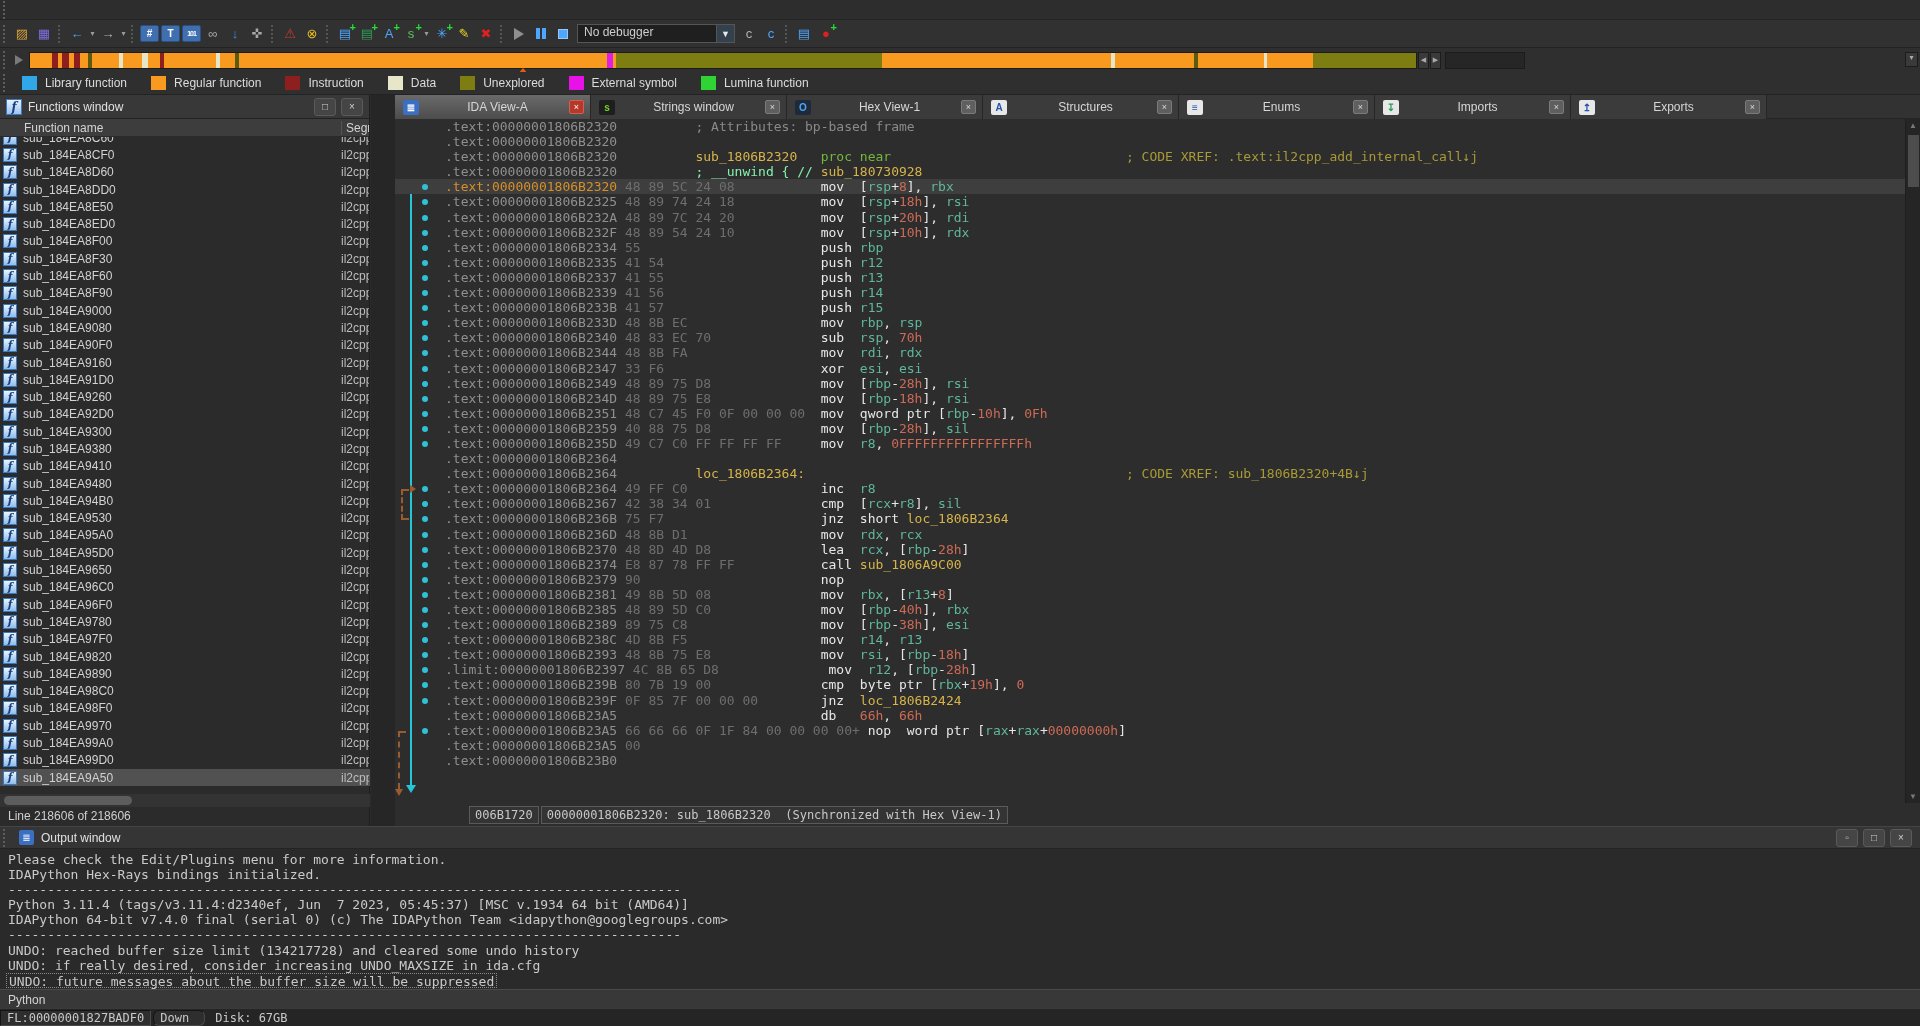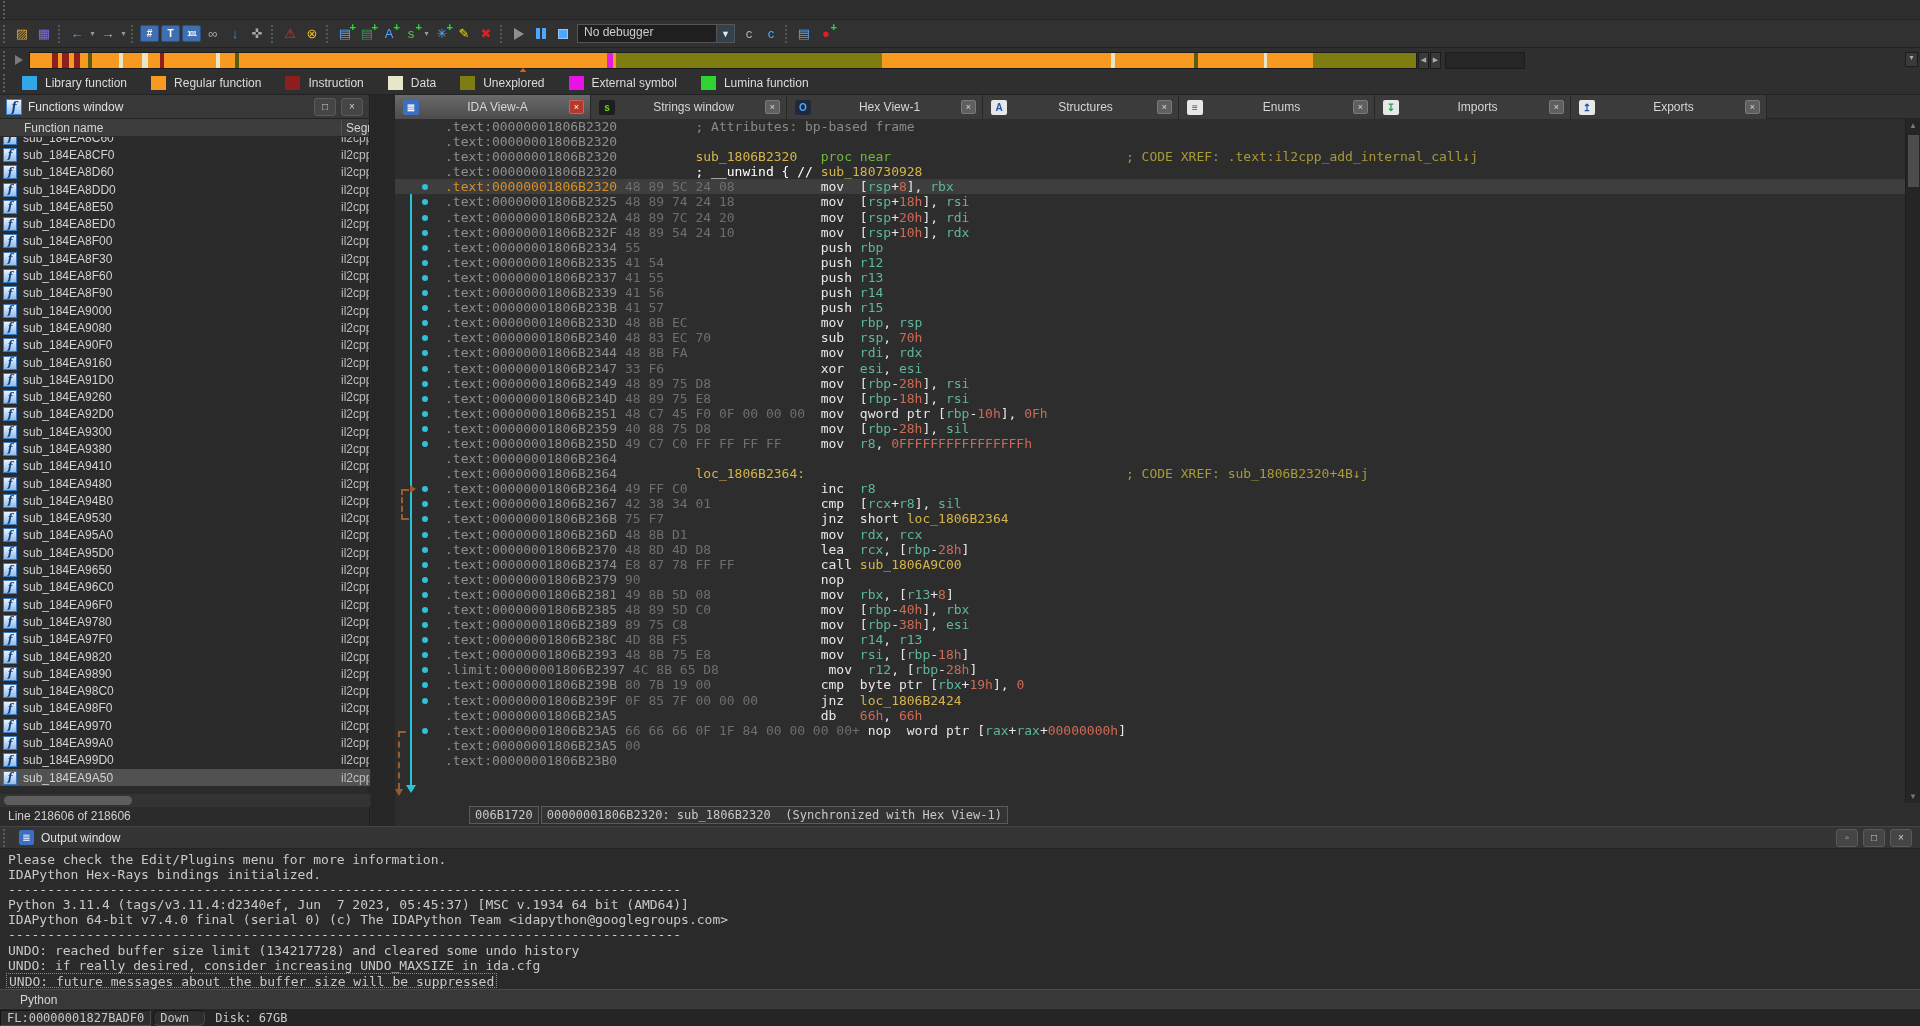--- a/index.html
+++ b/index.html
@@ -78,21 +78,21 @@
   .dline { position:relative; height:15.1px; white-space:pre; padding-left:50px; color:#e6e6e6; }
   .dline.cur { background:#3e3e3e; }
   .ad { color:#8f8f8f; }
   .dline.cur .ad { color:#d78f2a; }
   .by { color:#6e6e6e; }
   .mn { color:#e8e8e8; }
   .nm { color:#d6b44a; }
   .rg { color:#5fb79c; }
   .nu { color:#cd6a56; }
   .cg { color:#8a8a8a; }
-  .cw { color:#ffffff; }
+  .cw { color:#86efac; }
   .kw { color:#74b73c; }
   .xr { color:#a89a35; }
   .dot { position:absolute; left:27px; top:5px; width:6px; height:6px; border-radius:50%; background:#2fc1d6; }
   .cyline { position:absolute; left:15px; top:67px; width:2px; height:600px; background:#26c6da; }
   .cyarm { position:absolute; left:15px; top:66px; width:20px; height:2px; background:#26c6da; }
   .cyarrowR { position:absolute; left:35px; top:62px; width:0; height:0; border-left:7px solid #26c6da; border-top:5px solid transparent; border-bottom:5px solid transparent; }
   .cydown { position:absolute; left:11px; top:666px; width:0; height:0; border-top:8px solid #26c6da; border-left:5px solid transparent; border-right:5px solid transparent; }
   .loopA { position:absolute; left:6px; top:370px; height:31px; width:8px; border-left:2px dashed #9a5b2e; border-top:2px dashed #9a5b2e; border-bottom:2px dashed #9a5b2e;}
   .loopAarrow { position:absolute; left:15px; top:366px; width:0; height:0; border-left:6px solid #9a5b2e; border-top:4px solid transparent; border-bottom:4px solid transparent;}
   .loopB { position:absolute; left:3px; top:612px; height:58px; width:8px; border-left:2px dashed #9a5b2e; border-top:2px dashed #9a5b2e; }
@@ -105,21 +105,21 @@
   #dscroll .thumb { position:absolute; left:2px; top:16px; width:11px; height:52px; background:#4d4d4d; }
 
   
   #outputwin { position:absolute; left:0; top:826px; width:1920px; height:182px; background:#2a2a2a; border-top:1px solid #444;}
   #outtitle { position:relative; height:22px; background:#353535; display:flex; align-items:center; font-size:12px; color:#e0e0e0; border-bottom:1px solid #242424;}
   .outicon { width:15px; height:15px; margin:0 7px 0 8px; background:#3a6fc4; color:#fff; font-size:10px; display:flex; align-items:center; justify-content:center; border-radius:2px;}
   #outbody { position:absolute; left:0; top:22px; width:1920px; height:140px; padding:3px 0 0 8px; font-family:"DejaVu Sans Mono",monospace; font-size:13px; line-height:15.1px; color:#c9c9c9; overflow:hidden;}
   .oline { white-space:pre; height:15.1px; }
   .oline.boxed { display:inline-block; border:1px dotted #8a8a8a; margin-left:-2px; padding:0 2px; }
   #pyrow { position:absolute; left:0; top:162px; width:1920px; height:20px; background:#383838; border-top:1px solid #4a4a4a; font-size:12px; color:#d4d4d4; display:flex; align-items:center; }
-  #pyrow span { padding-left:20px; }
+  #pyrow span { padding-left:8px; }
 
   
   #statusbar { position:absolute; left:0; top:1008px; width:1920px; height:18px; background:#252525; border-top:1px solid #3a3a3a; display:flex; align-items:center; font-family:"DejaVu Sans Mono",monospace; font-size:12px; color:#c8c8c8;}
   .sbox { border:1px solid #141414; border-right-color:#4a4a4a; border-bottom-color:#4a4a4a; background:#2e2e2e; padding:0 6px; height:16px; line-height:15px; margin-right:2px; white-space:pre;}
   .splain { padding:0 8px; }
 </style>
 </head>
 <body>
 
 <div id="root">

